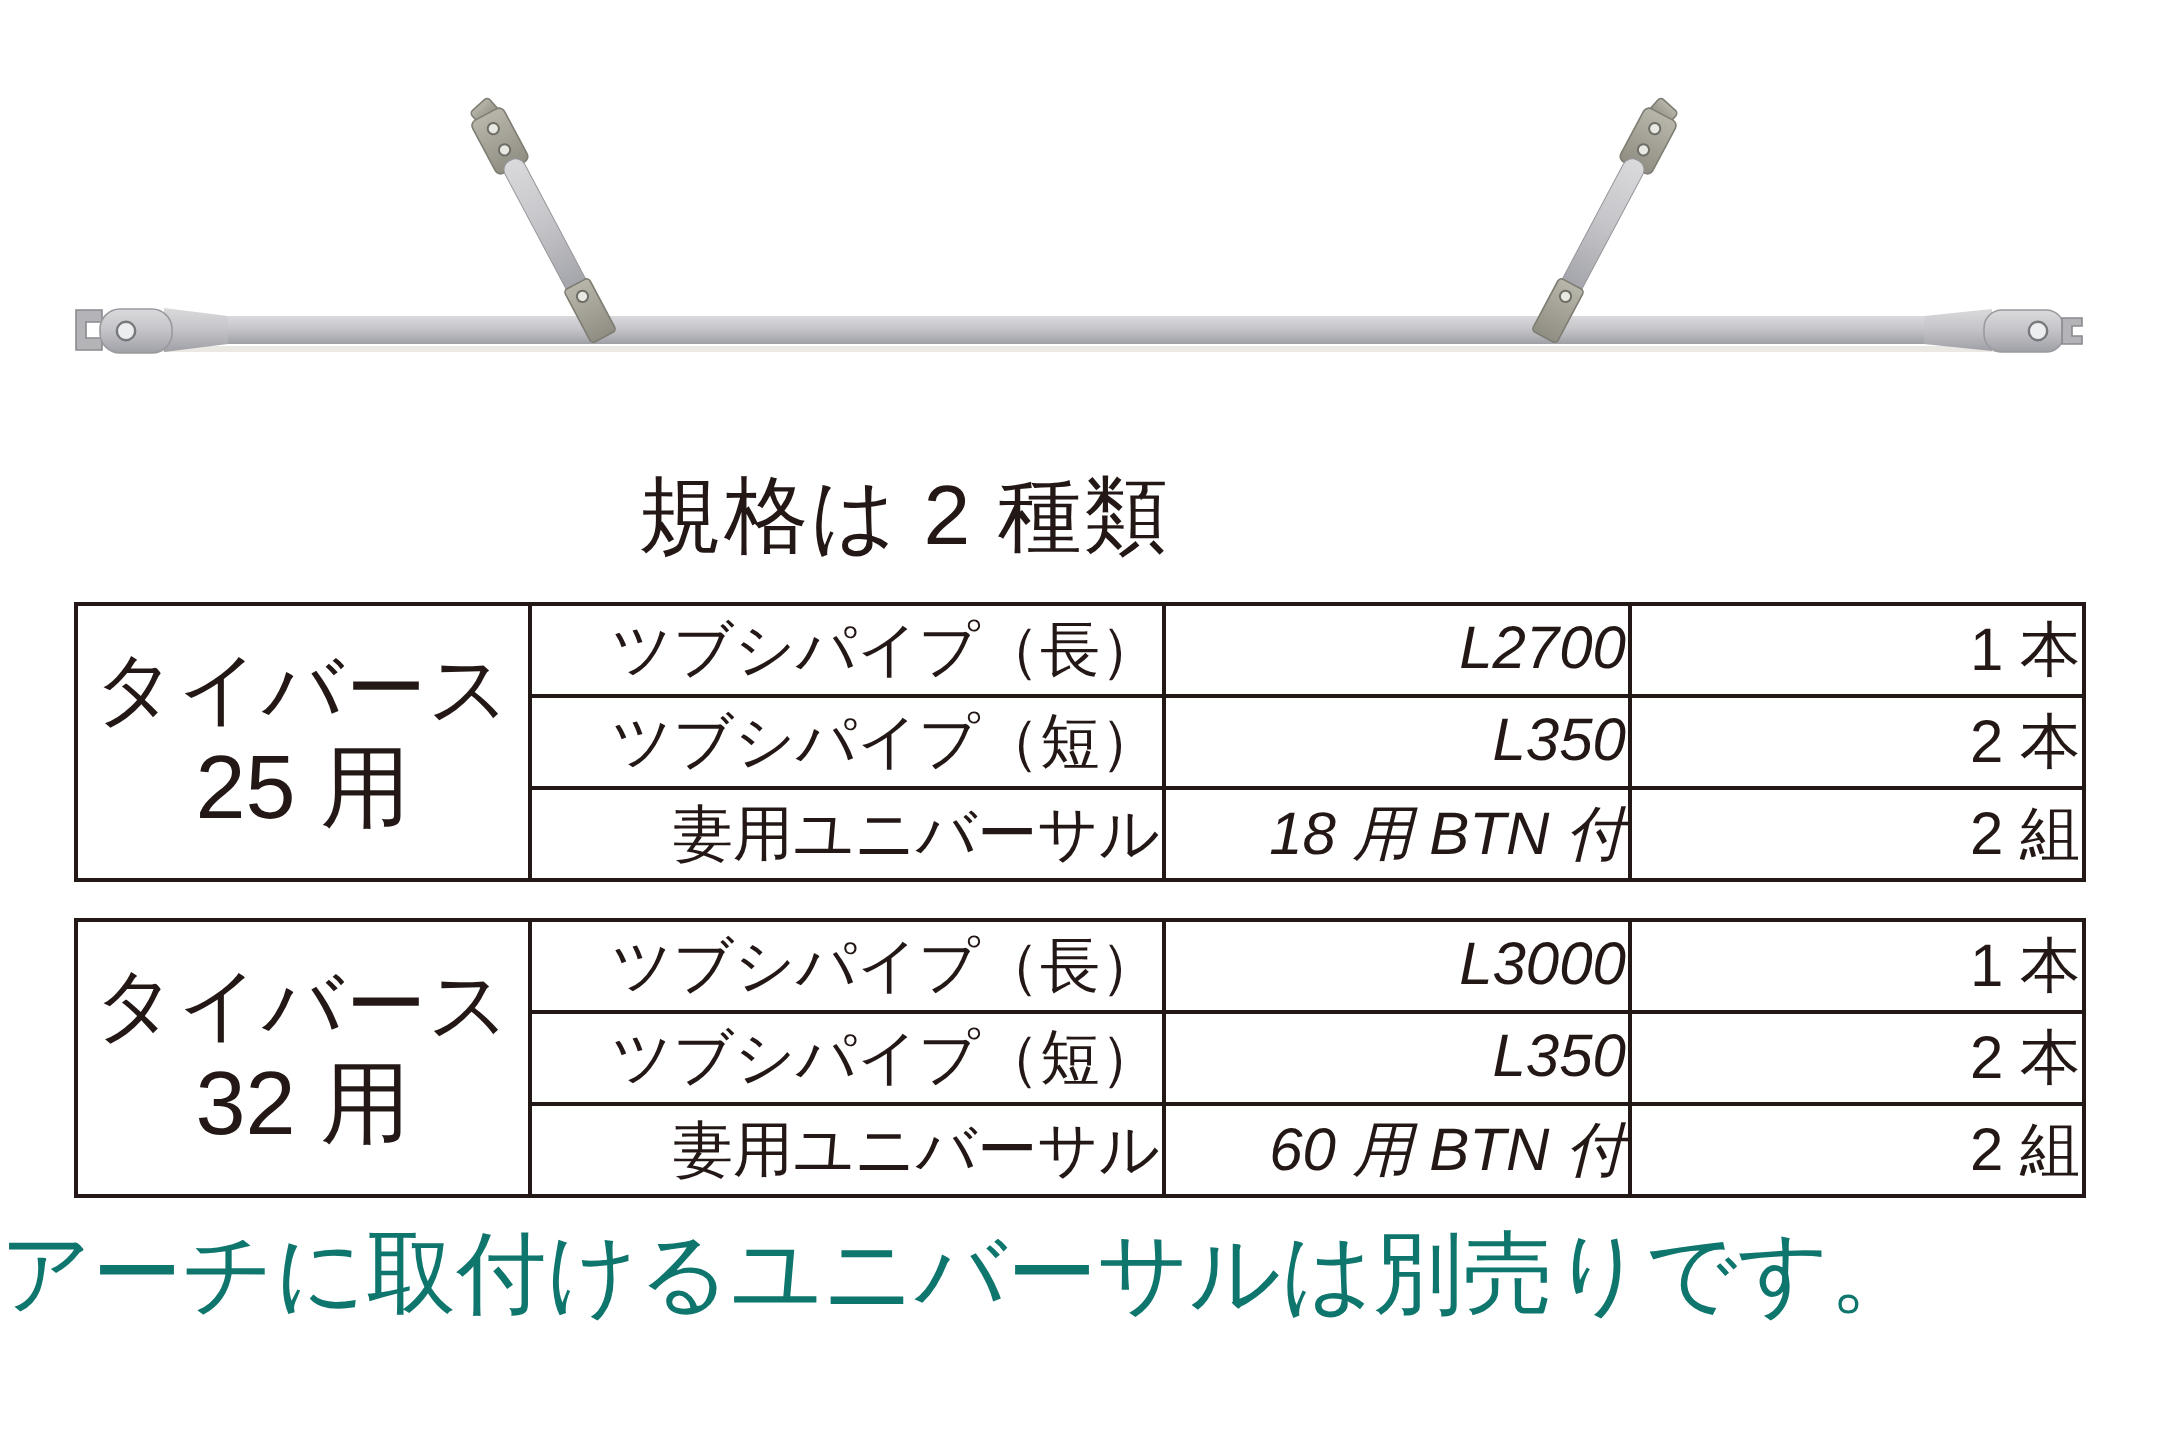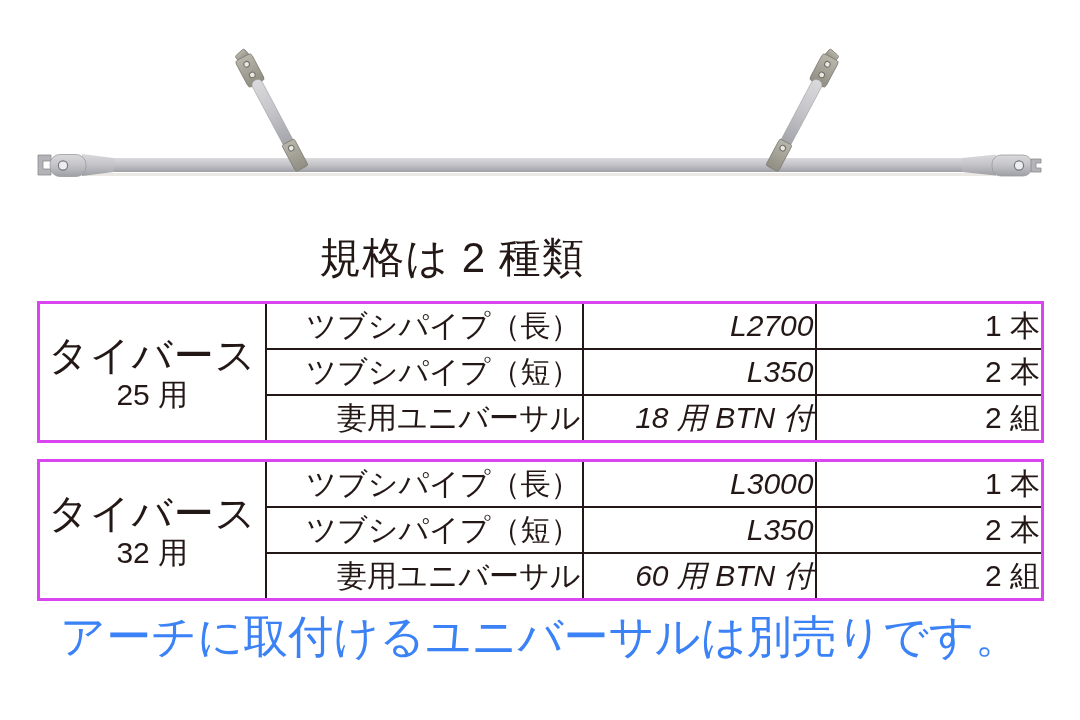--- a/index.html
+++ b/index.html
@@ -14,40 +14,40 @@
   .page{position:absolute;inset:0;}
   .illus{position:absolute;top:0;left:0;width:1080px;height:230px;}
   .title{
     position:absolute;top:233px;left:0;width:904px;
     text-align:center;font-size:42px;line-height:1.2;letter-spacing:1px;
     color:#231815;
   }
   table.spec{
     position:absolute;left:37px;width:1004px;
     border-collapse:collapse;table-layout:fixed;
-    border:3px solid #d946ef;
+    border:1px solid #d946ef;
     font-size:30px;color:#231815;
   }
   table.t1{top:301px;}
   table.t2{top:459px;}
   col.c1{width:227px;}
   col.c2{width:317px;}
   col.c3{width:233px;}
   col.c4{width:227px;}
   td{border:2px solid #231815;height:42px;vertical-align:middle;overflow:hidden;white-space:nowrap;text-align:right;}
   td.prod{text-align:center;padding:0;}
   td.prod .pl1{font-size:40px;line-height:1.15;letter-spacing:1px;}
-  td.prod .pl2{font-size:30px;line-height:1.15;}
+  td.prod .pl2{font-size:45px;line-height:1.15;}
   td.part{padding-left:10px;}
   td.specv{padding-left:20px;font-style:italic;}
   td.qty{padding-left:6px;}
   .footnote{
     position:absolute;top:608px;left:0;width:1080px;
-    text-align:center;font-size:45px;line-height:1.3;
-    color:#3b82f6;
+    text-align:left;font-size:45px;line-height:1.3;
+    color:#0f766e;
   }
 </style>
 </head>
 <body>
 
 <div class="page">
 
   <svg class="illus" viewBox="0 0 1080 230" aria-hidden="true">
     <defs>
       <linearGradient id="pg" x1="0" y1="0" x2="0" y2="1">

